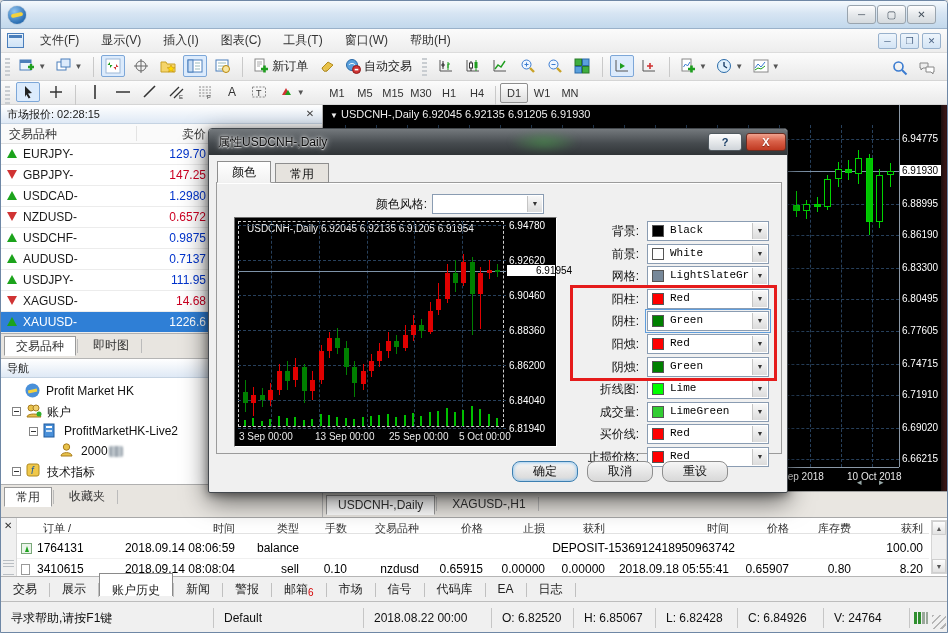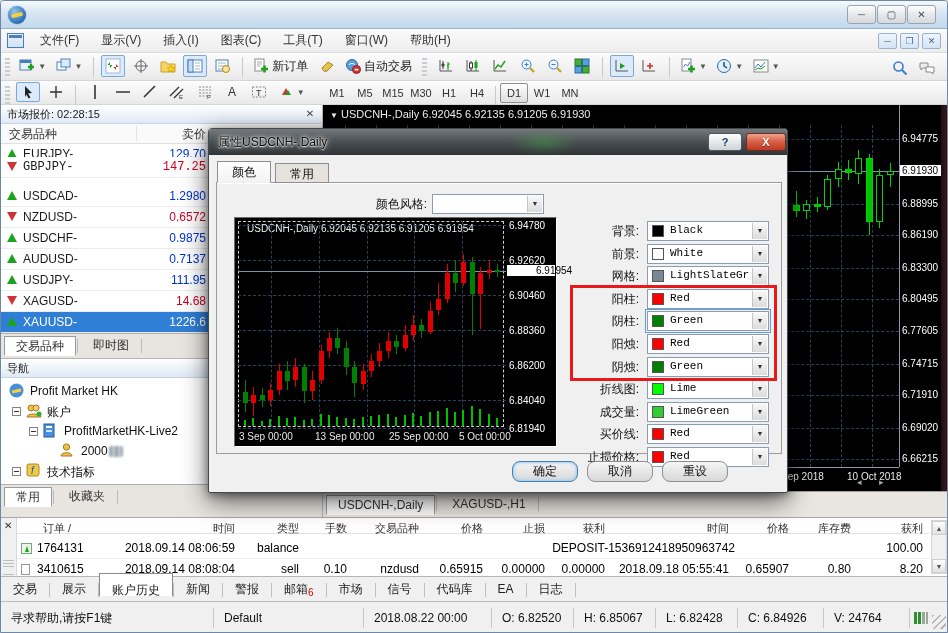--- a/index.html
+++ b/index.html
@@ -432,21 +432,21 @@
       <span class="c1">交易品种</span>
       <span class="mw-div"></span>
       <span class="c2">卖价</span>
     </div>
     <div id="mw-rows">
         <div class="mw-row" style="top: 39px;">
           <div class="arrow-up"></div>
           <div class="sym">EURJPY-</div>
           <div class="price" style="color: rgb(0, 51, 204);">129.70</div>
         </div>
-        <div class="mw-row" style="top: 52px; font-family: Liberation Mono, monospace;">
+        <div class="mw-row" style="top: 60px;">
           <div class="arrow-dn"></div>
           <div class="sym">GBPJPY-</div>
           <div class="price" style="color: rgb(204, 0, 34);">147.25</div>
         </div>
         <div class="mw-row" style="top: 81px;">
           <div class="arrow-up"></div>
           <div class="sym">USDCAD-</div>
           <div class="price" style="color: rgb(0, 51, 204);">1.2980</div>
         </div>
         <div class="mw-row" style="top: 102px;">
@@ -479,21 +479,21 @@
           <div class="sym">XAUUSD-</div>
           <div class="price">1226.6</div>
         </div>
       </div>
     <div class="ptabs" style="top:228px;height:25px" id="mw-tabs"><div class="ptab active" style="display: inline-block;">交易品种</div><div class="ptab-sep" style="display: inline-block;"></div><div class="ptab" style="display: inline-block;">即时图</div><div class="ptab-sep" style="display: inline-block;"></div></div>
   </div>
 
   <div id="navigator">
     <div class="panel-caption"><span>导航</span></div>
     <div id="nav-tree">
-        <div class="tree-row" style="top: 22px;">
+        <div class="tree-row" style="top: 22px; margin-left: 16px;">
           <div style="position: absolute; left: 8px; top: 2px;">
             <svg width="15" height="15">
               <circle cx="7.5" cy="7.5" r="7" fill="#4a90d9"></circle>
               <rect x="3" y="6.5" width="9" height="3" fill="#f5d23c" transform="rotate(-12 7.5 7.5)"></rect>
             </svg>
           </div>
           <div class="tree-label" style="left: 29px;">Profit Market HK</div>
         </div>
         <div class="tree-row" style="top: 42px;">
           <div class="expander" style="left: 11px;"></div>

